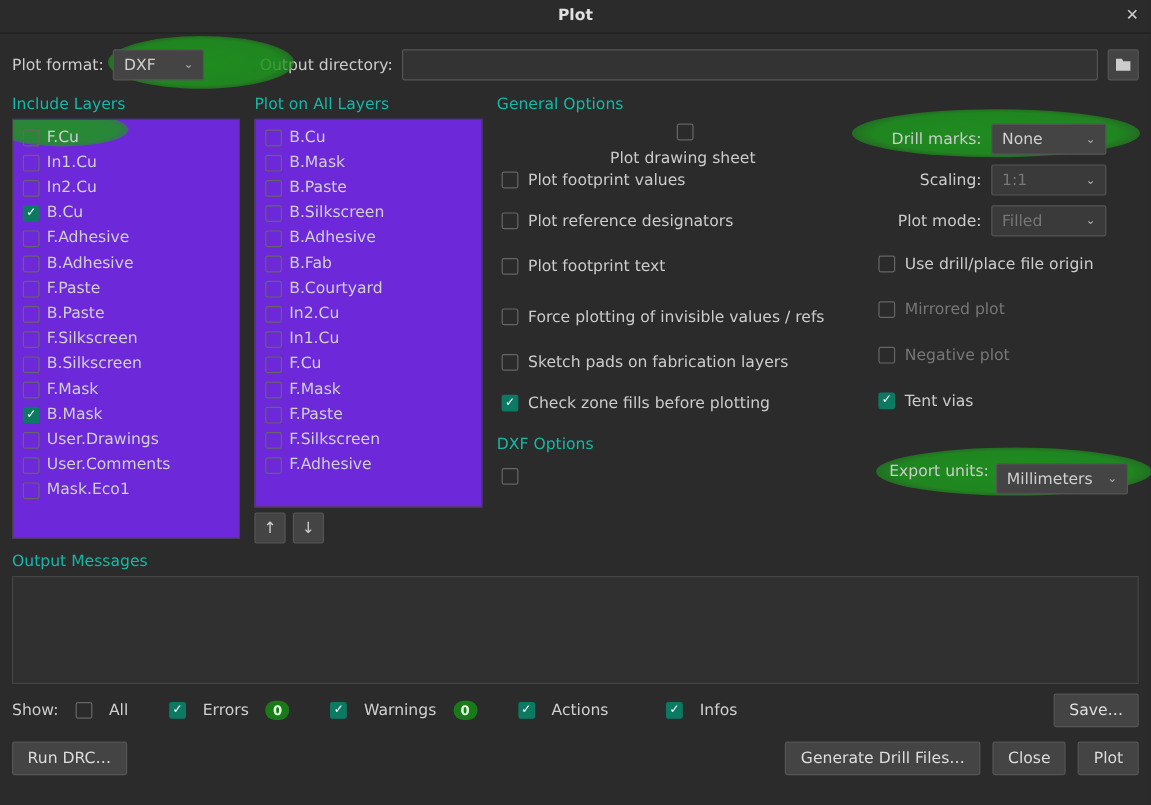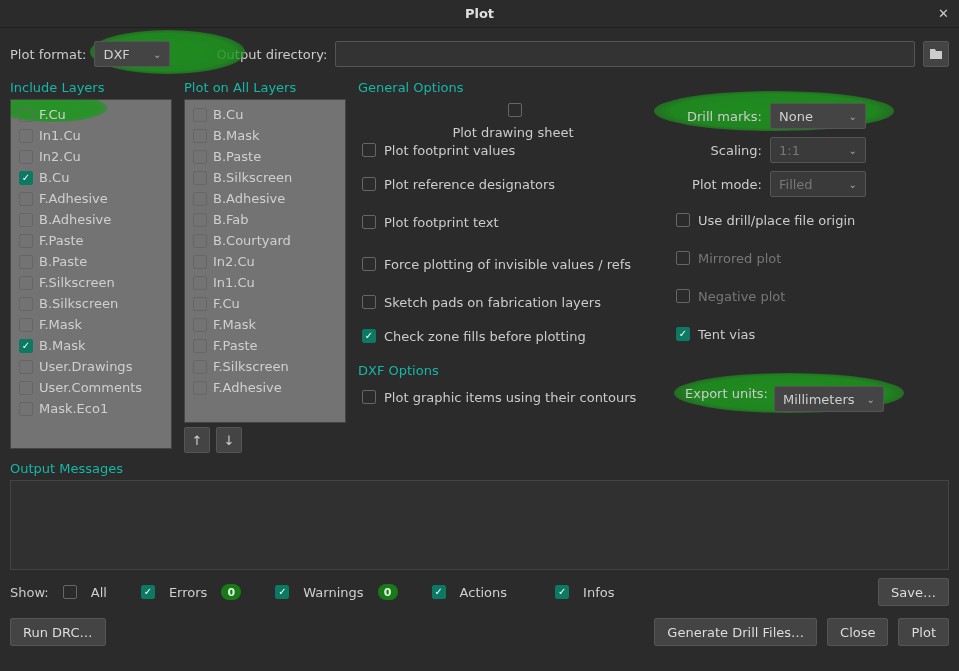--- a/index.html
+++ b/index.html
@@ -85,24 +85,24 @@
 }
 .rel { position: relative; z-index: 1; }
 
 .section-label { color: #14b8a6; margin-bottom: 4px; }
 .cols {
   display: flex;
   gap: 12px;
   margin-top: 10px;
 }
 .layer-box {
-  width: 162px;
+  width: 190px;
   height: 350px;
   border: 1px solid #444;
-  background: #737373;
+  background: #6d28d9;
   overflow-y: hidden;
   padding: 4px 2px;
   text-align: center;
 }
 .layer-item {
   display: flex;
   align-items: center;
   gap: 6px;
   padding: 3px 6px;
   cursor: pointer;
@@ -439,21 +439,20 @@
         </div>
       </div>
 
       <div class="dxf-section">
         <div class="highlight" style="left:316px; top:10px; width:230px; height:40px;"></div>
         <div class="section-label rel">DXF Options</div>
         <div style="display:flex;" class="rel">
           <div style="width:310px;" id="dxf-checks">
               <div class="opt-row" style="height: 30px;">
                 <span class="chk "></span>
-                <span class="opt-row-label">Plot graphic items using their contours</span>
               </div>
             </div>
           <div style="width:230px; display:flex; align-items:flex-start; gap:6px; padding-top:4px;">
             <span class="label" style="text-align:right; flex:0 0 100px;">Export units:</span>
             <div class="select" style="width:110px;">
               <span>Millimeters</span>
               <span class="chev">⌄</span>
             </div>
           </div>
         </div>

